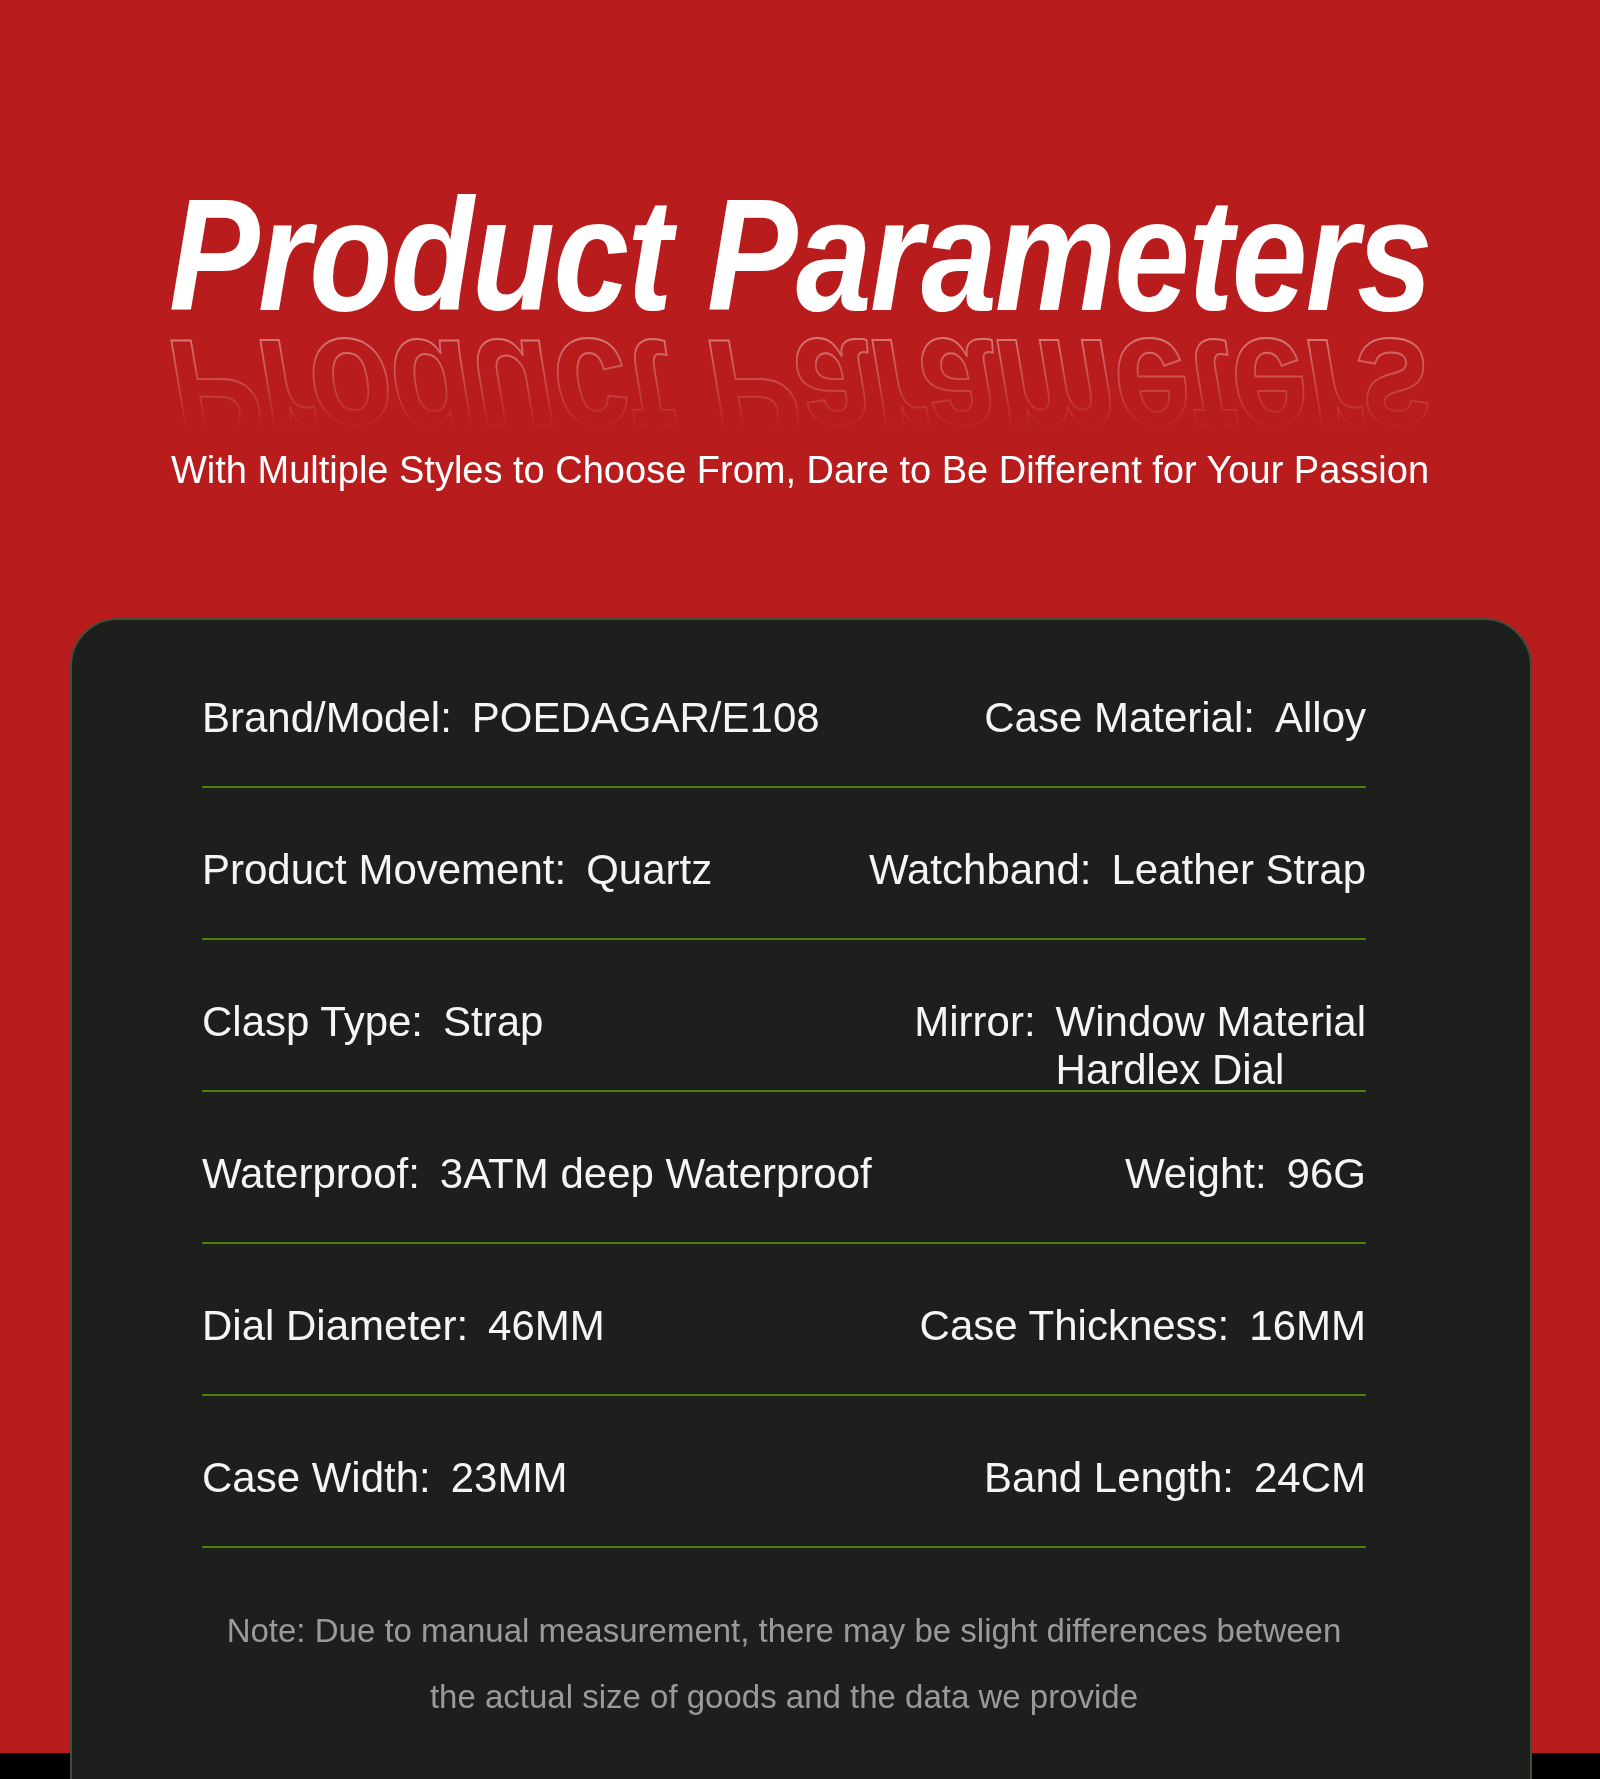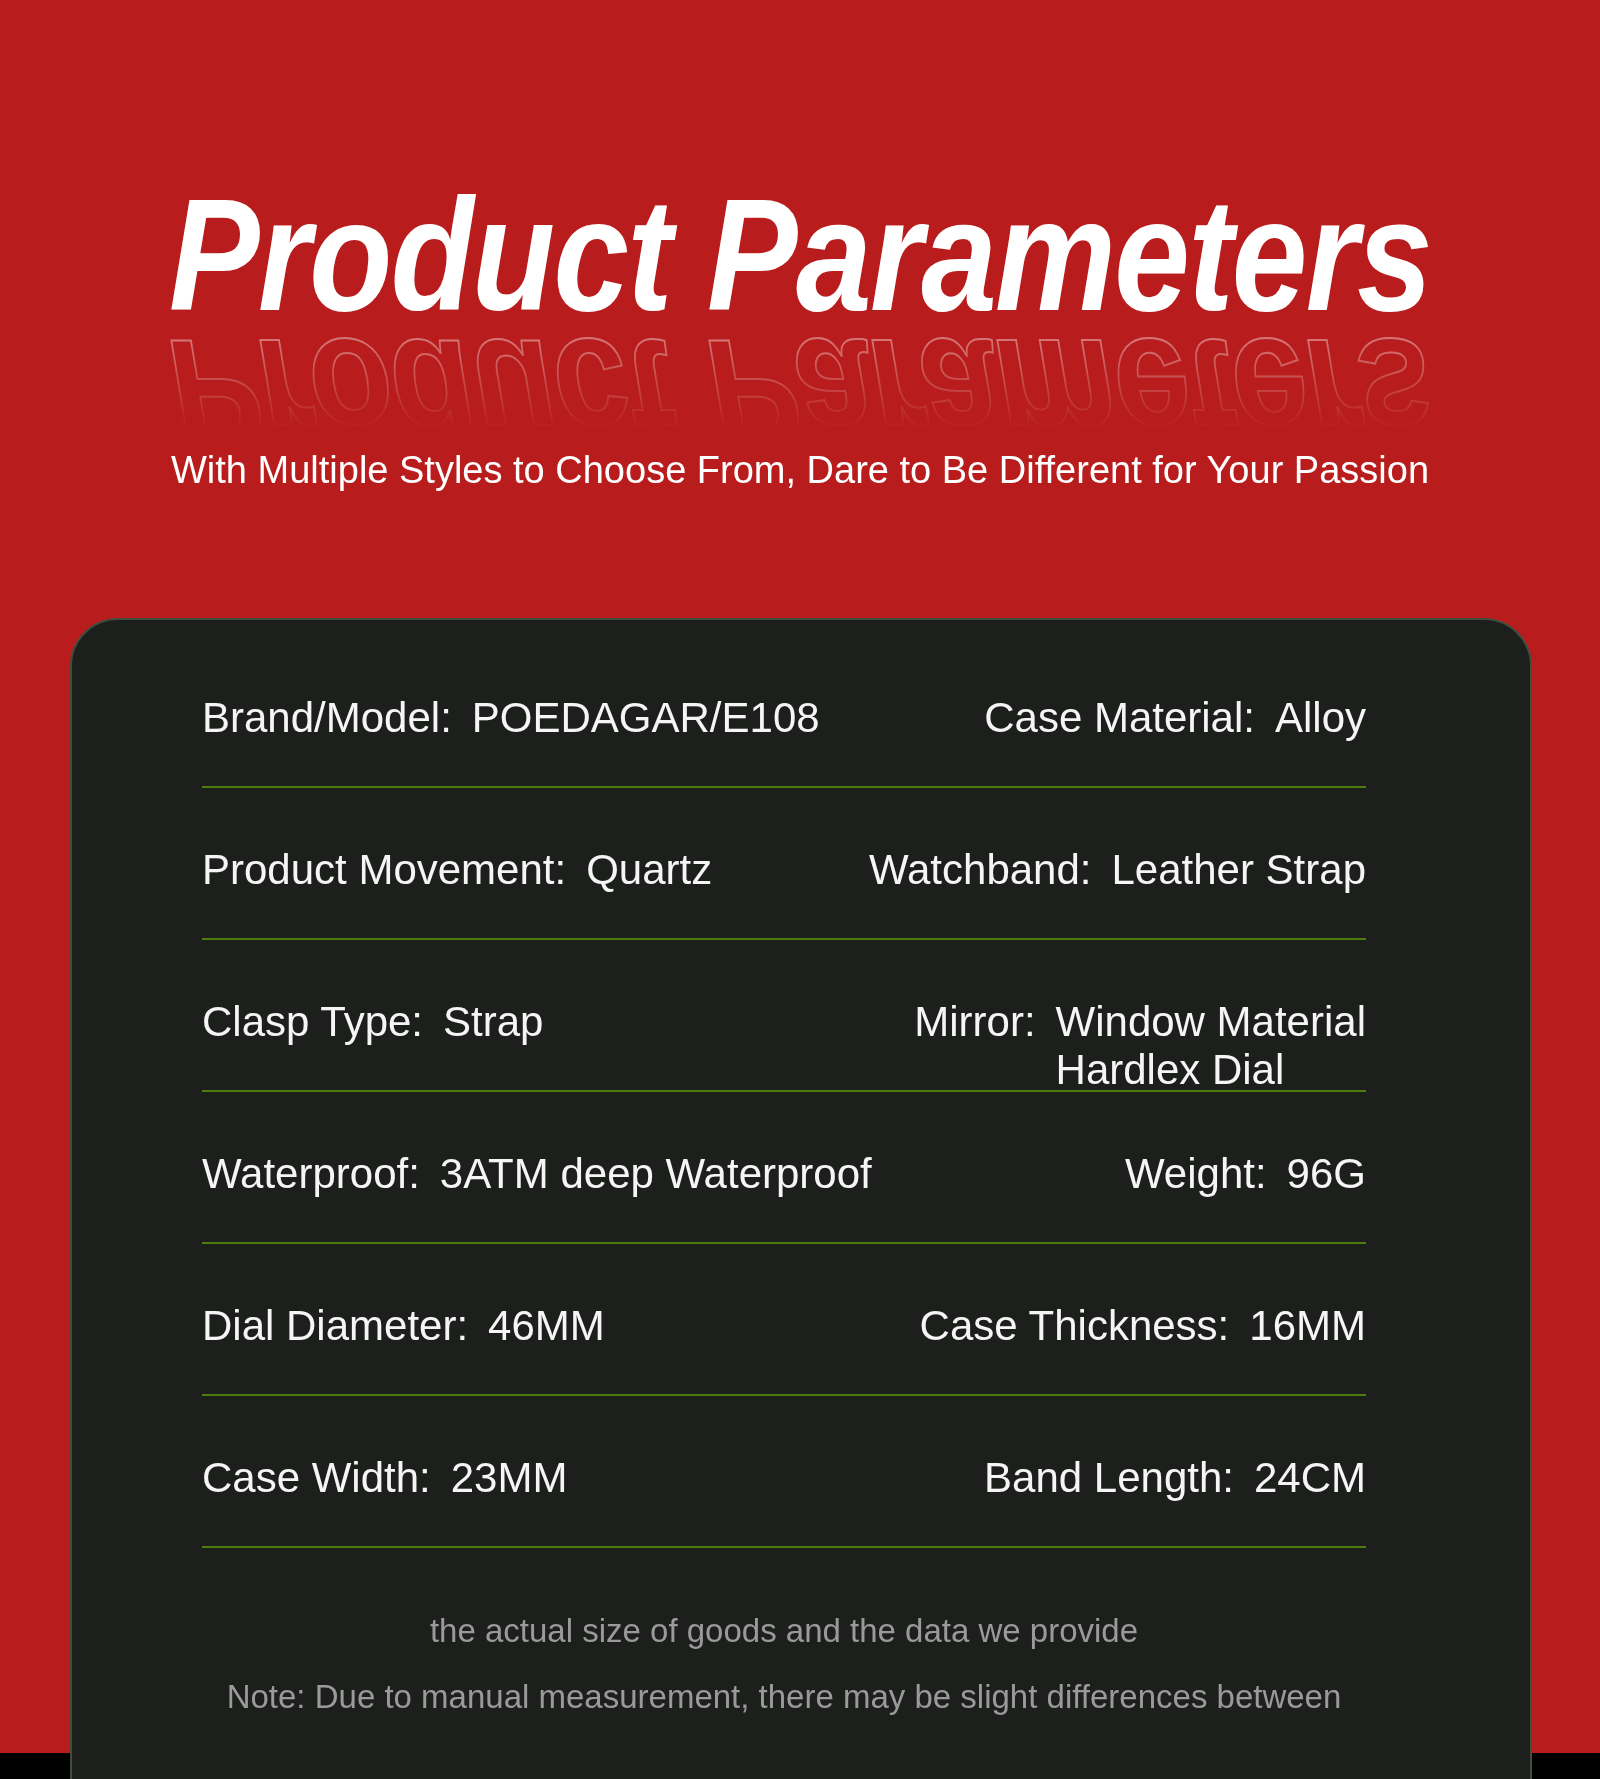--- a/index.html
+++ b/index.html
@@ -168,18 +168,18 @@
         <span>Case Width:</span>
         <span>23MM</span>
       </div>
       <div class="cell">
         <span>Band Length:</span>
         <span>24CM</span>
       </div>
     </div>
 
     <div class="note">
+      <div>Note: Due to manual measurement, there may be slight differences between</div>
       <div>the actual size of goods and the data we provide</div>
-      <div>Note: Due to manual measurement, there may be slight differences between</div>
     </div>
 
   </section>
 </div>
 
 </body></html>

